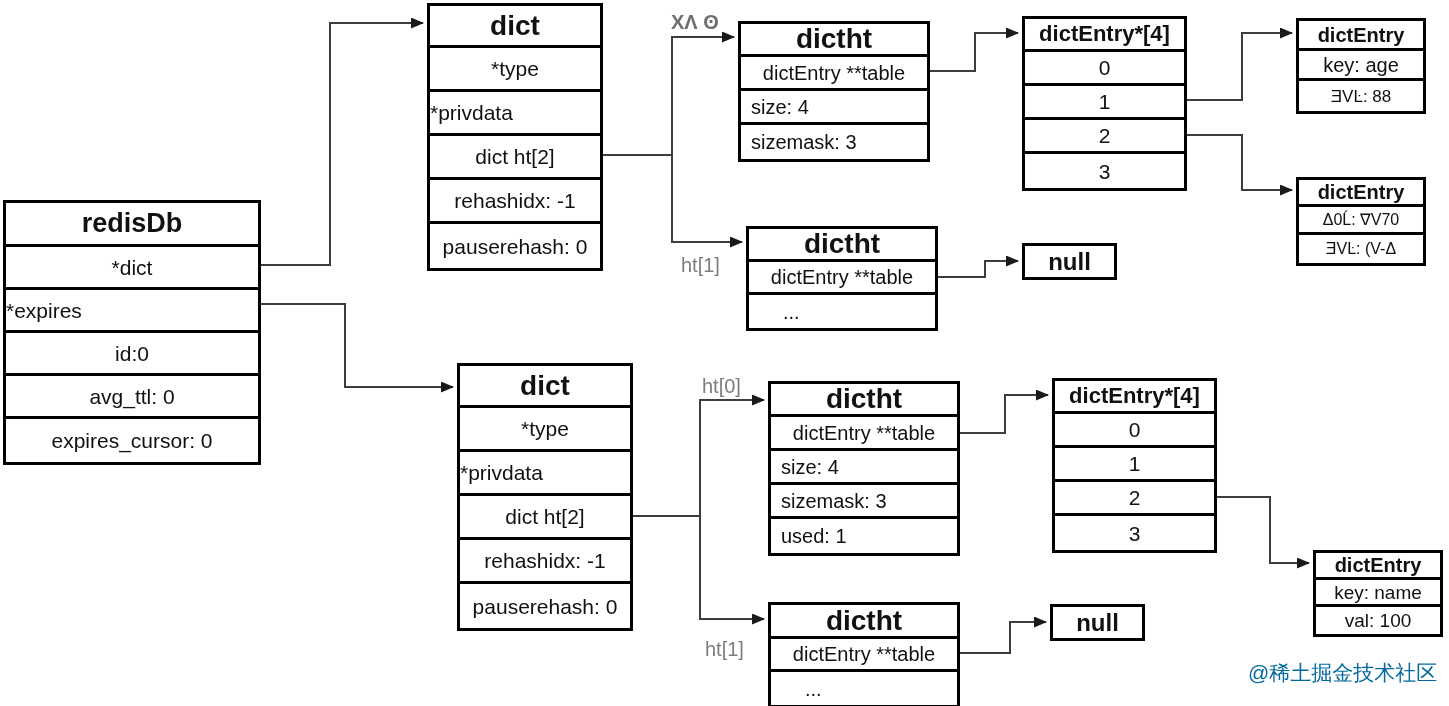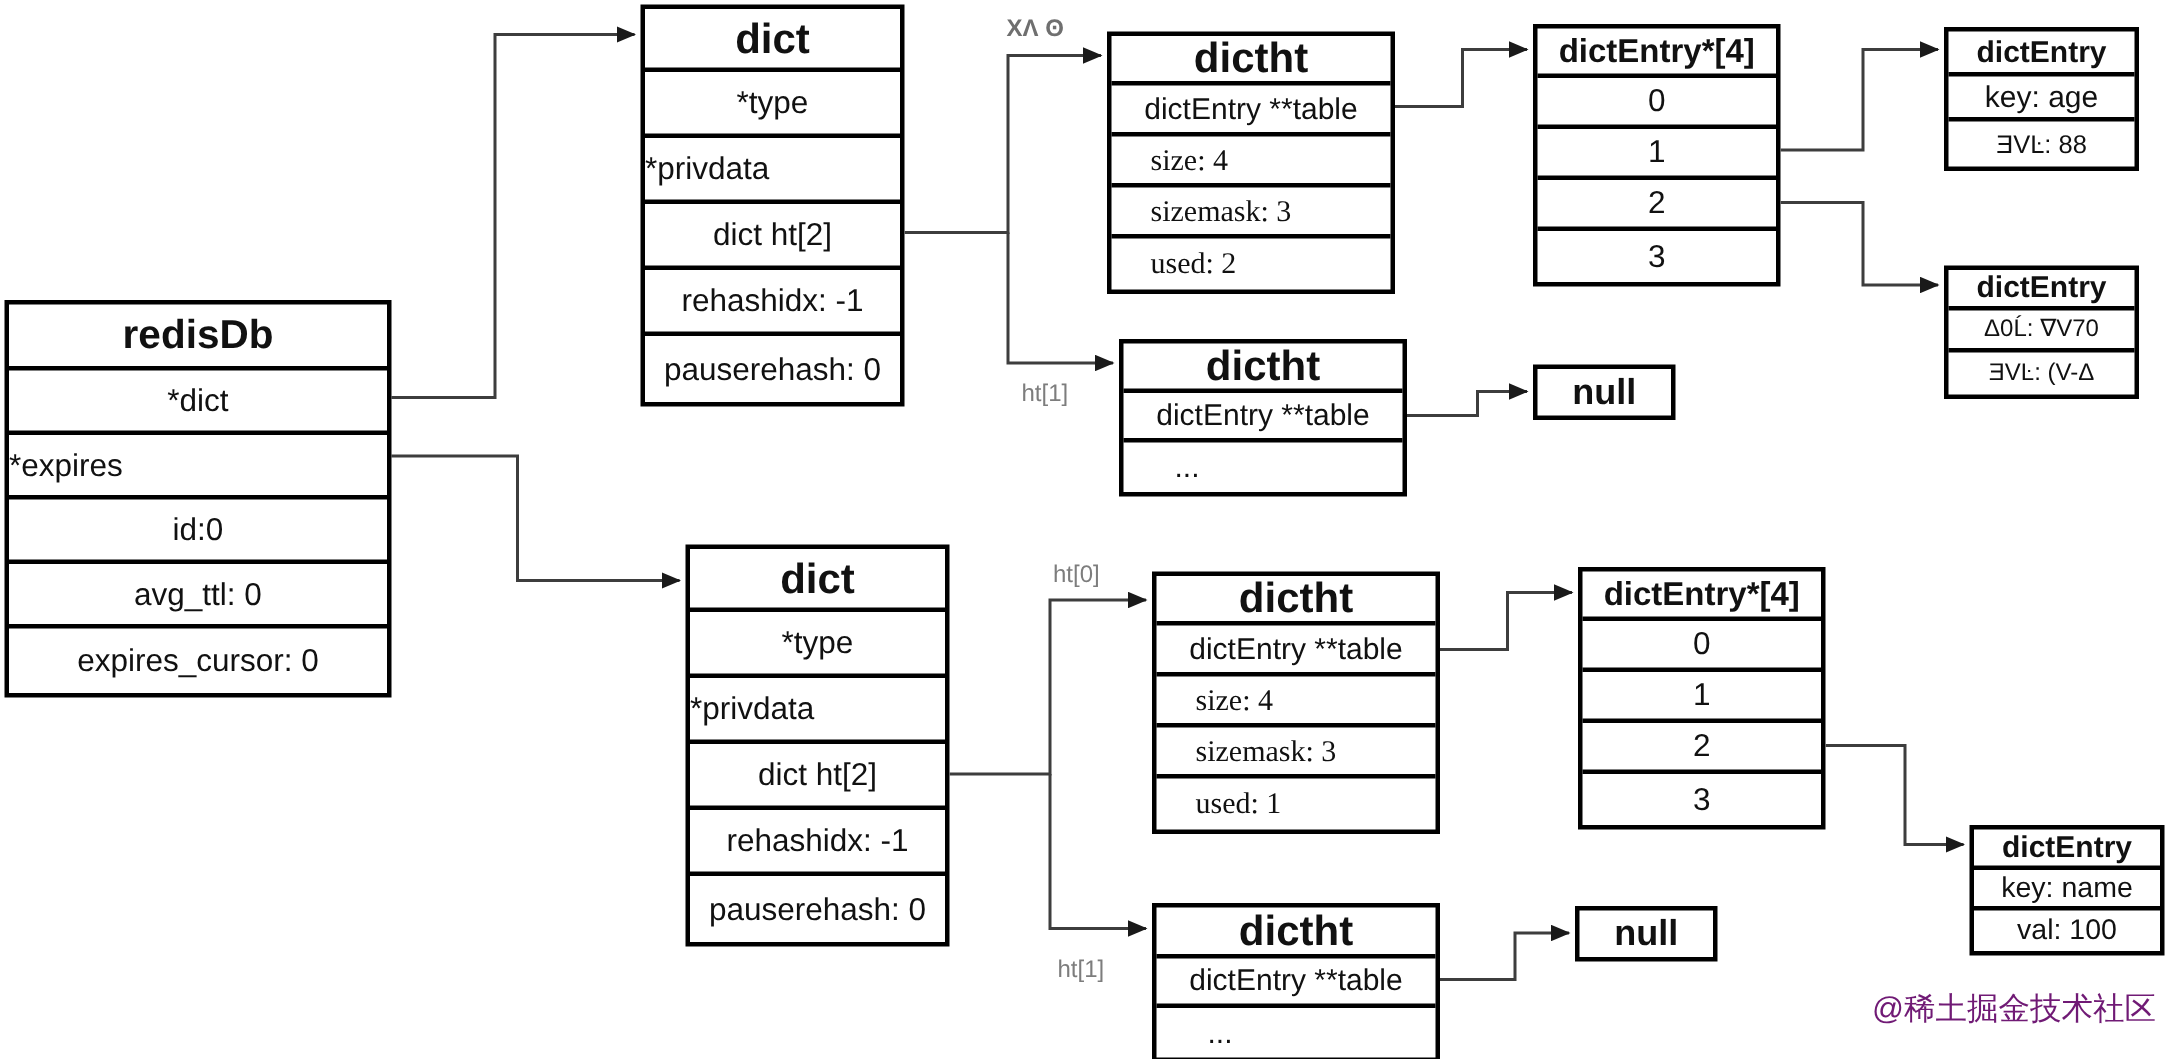--- a/index.html
+++ b/index.html
@@ -14,28 +14,28 @@
   }
   .cell{
     display:flex;align-items:center;justify-content:center;
     border-bottom:3px solid #000;box-sizing:border-box;flex:none;
     white-space:nowrap;line-height:1;
   }
   .cell:last-child{border-bottom:none;}
   .cell.title{font-weight:700;height:var(--th,42px);font-size:var(--tfs,26px);}
   .cell:not(.title){height:var(--rh,43px);font-size:var(--rfs,21px);}
   .cell.left{justify-content:flex-start;}
-  .pl14{padding-left:26px;font-family:Liberation Serif, serif;}
+  .pl14{padding-left:10px;}
   .pl18{}
   .pl34{padding-left:34px;}
   .freelabel{
-    position:absolute;z-index:2;color:#7d7d7d;font-size:16px;line-height:1;white-space:nowrap;
+    position:absolute;z-index:2;color:#7d7d7d;font-size:20px;line-height:1;white-space:nowrap;
   }
   .watermark{
-    position:absolute;z-index:2;color:#701a75;font-size:21px;line-height:1;white-space:nowrap;
+    position:absolute;z-index:2;color:#0369a1;font-size:21px;line-height:1;white-space:nowrap;
   }
 </style>
 </head>
 <body>
 
 <svg id="wires" width="1449" height="706" viewBox="0 0 1449 706" xmlns="http://www.w3.org/2000/svg">
   <defs>
     <marker id="arrow" markerUnits="userSpaceOnUse" markerWidth="13" markerHeight="11" refX="12" refY="5.5" orient="auto">
       <path d="M0,0 L13,5.5 L0,11 Z" fill="#1a1a1a"></path>
     </marker>
@@ -73,21 +73,20 @@
   <div class="cell">dict ht[2]</div>
   <div class="cell">rehashidx: -1</div>
   <div class="cell">pauserehash: 0</div>
 </div>
 
 <div class="box" style="left:738px;top:21px;width:192px;--th:33px;--rh:34px;--tfs:28px;--rfs:20px">
   <div class="cell title">dictht</div>
   <div class="cell">dictEntry **table</div>
   <div class="cell left pl14">size: 4</div>
   <div class="cell left pl14">sizemask: 3</div>
-  <div class="cell left pl14">used: 2</div>
 </div>
 
 <div class="box" style="left:1022px;top:16px;width:165px;--th:33px;--rh:34px;--tfs:22px;--rfs:21px">
   <div class="cell title">dictEntry*[4]</div>
   <div class="cell">0</div>
   <div class="cell">1</div>
   <div class="cell">2</div>
   <div class="cell">3</div>
 </div>
 

